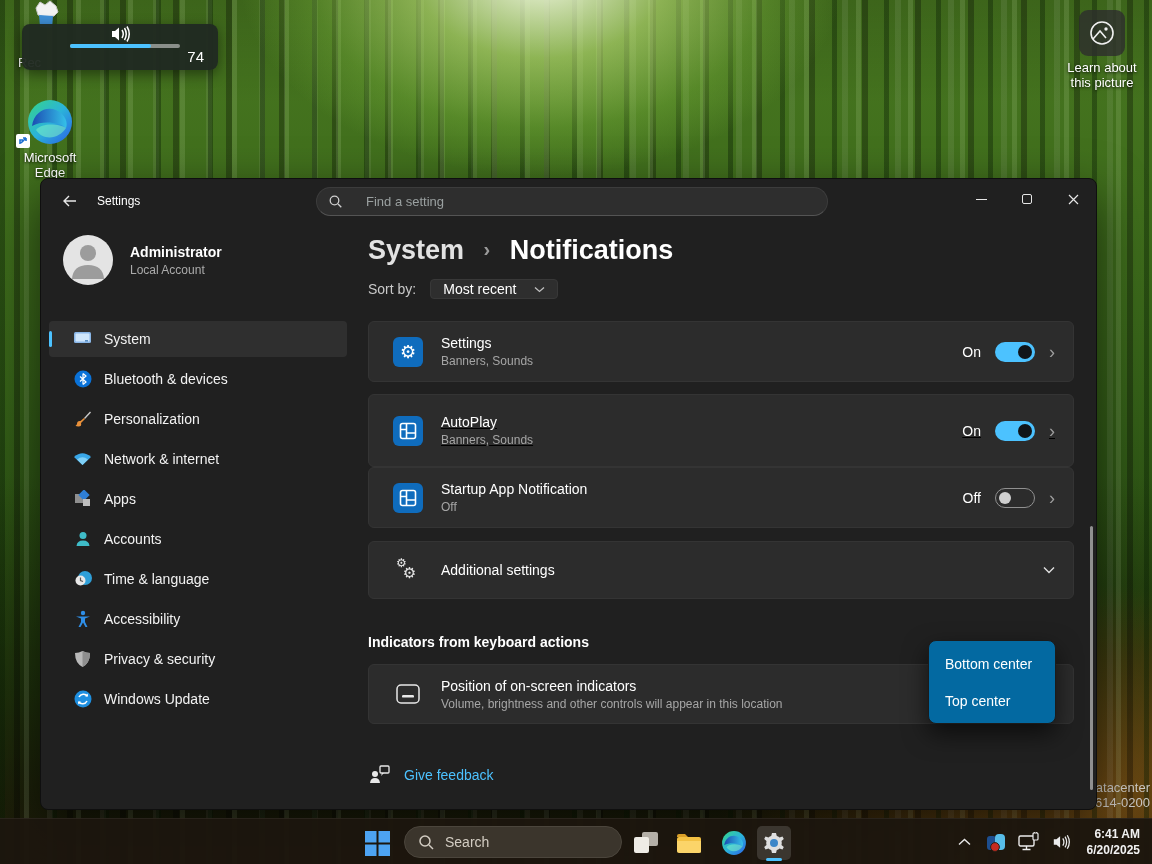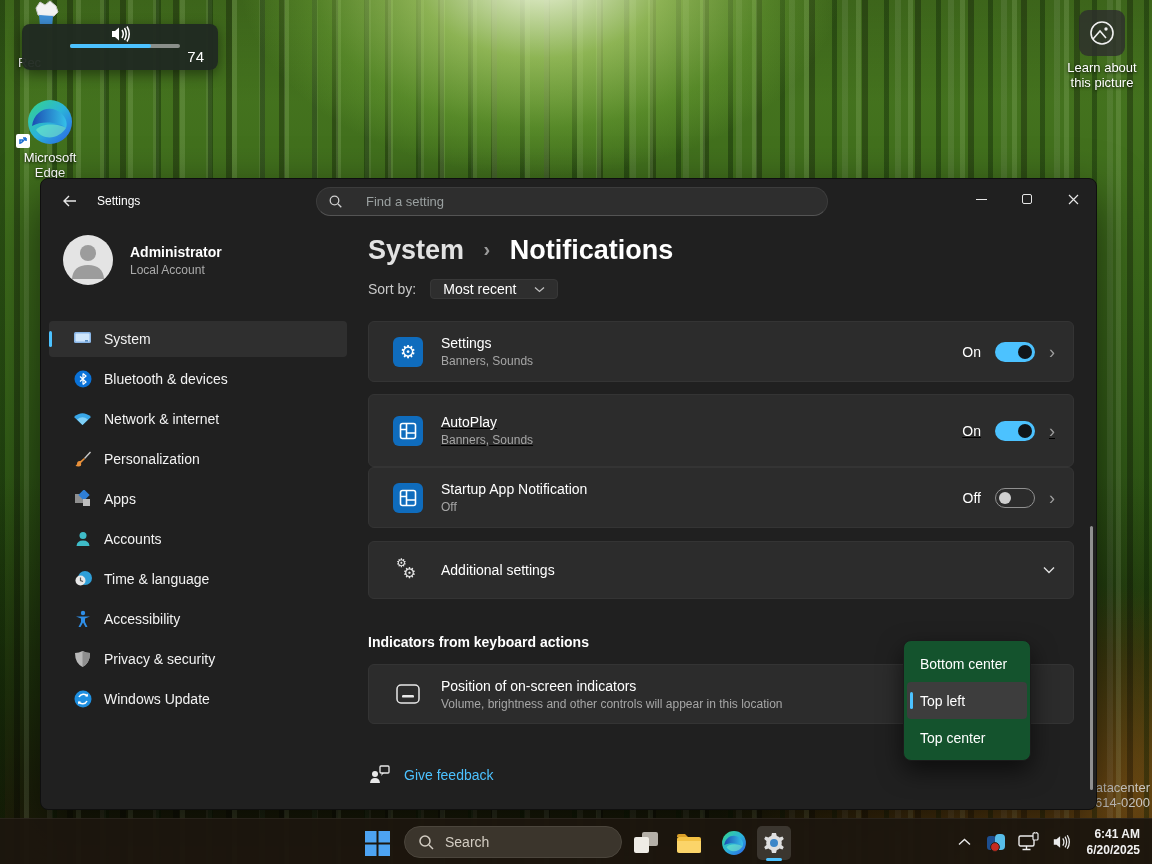--- a/index.html
+++ b/index.html
@@ -90,21 +90,21 @@
   .toggle.off { background:transparent; border:1px solid #909090; }
   .toggle.off .knob { position:absolute; left:3px; top:3px; width:12px; height:12px; border-radius:50%; background:#cfcfcf; }
   .chev { color:#9e9e9e; font-size:18px; line-height:1; }
 
   .sect-h { position:absolute; left:327px; top:455px; color:#fff; font-size:14px; font-weight:bold; }
   .feedback { position:absolute; left:328px; top:586px; display:flex; align-items:center; gap:14px; }
   .feedback .txt { color:#4cc2ff; font-size:14px; }
   .scrollthumb { position:absolute; right:3px; top:347px; width:3px; height:264px; border-radius:2px; background:#909090; }
 
   
-  .flyout { position:absolute; left:903px; top:640px; width:128px; background:#14532d; border:1px solid #1b1b1b; border-radius:8px;
+  .flyout { position:absolute; left:928px; top:640px; width:128px; background:#0369a1; border:1px solid #1b1b1b; border-radius:8px;
     box-shadow:0 10px 24px rgba(0,0,0,.6); padding:4px 0; z-index:30; }
   .fly-item { position:relative; height:37px; margin:0 3px; border-radius:4px; display:flex; align-items:center; padding-left:13px;
     color:#fff; font-size:14px; }
   .fly-item.sel { background:#3d3d3d; }
   .fly-item.sel .pill { position:absolute; left:3px; top:10px; width:3px; height:17px; border-radius:2px; background:#4cc2ff; }
 
   
   .taskbar { position:absolute; left:0; bottom:0; width:1152px; height:46px; background:rgba(28,22,14,.96);
     border-top:1px solid rgba(255,255,255,.06); z-index:40; }
   .tb-ic { position:absolute; top:9px; width:30px; height:30px; display:flex; align-items:center; justify-content:center; border-radius:5px; }
@@ -248,35 +248,35 @@
       <span class="ic">
           <svg width="18" height="18" viewBox="0 0 18 18">
             <circle cx="9" cy="9" r="8.5" fill="#0a72d8"></circle>
             <path d="M9 3.5 L9 14.5 M9 3.5 L12 6 L6 11.5 M9 14.5 L12 12 L6 6.5" stroke="#fff" stroke-width="1.2" fill="none"></path>
           </svg>
         </span>
       <span class="txt">Bluetooth &amp; devices</span>
       </div>
     <div class="nav-item">
       <span class="ic">
+          <svg width="18" height="18" viewBox="0 0 18 18">
+            <path d="M10 8 L16 1.5 L17 2.5 L11 9 Z" fill="#c9c9c9"></path>
+            <path d="M3 14 Q3 10.5 6.5 11 L10 8 L11 9 L7 13 Q8 16.5 4.5 16.5 Q2 16.5 1.5 15 Q3 15.2 3 14 Z" fill="#e8903a"></path>
+          </svg>
+        </span>
+      <span class="txt">Personalization</span>
+      </div>
+    <div class="nav-item">
+      <span class="ic">
           <svg width="19" height="14" viewBox="0 0 19 14">
             <path d="M1 5 Q9.5 -2.5 18 5 L9.5 13 Z" fill="#39a7e8"></path>
             <path d="M4 7.5 Q9.5 2.8 15 7.5 L9.5 13 Z" fill="#7fd0f7"></path>
           </svg>
         </span>
       <span class="txt">Network &amp; internet</span>
-      </div>
-    <div class="nav-item">
-      <span class="ic">
-          <svg width="18" height="18" viewBox="0 0 18 18">
-            <path d="M10 8 L16 1.5 L17 2.5 L11 9 Z" fill="#c9c9c9"></path>
-            <path d="M3 14 Q3 10.5 6.5 11 L10 8 L11 9 L7 13 Q8 16.5 4.5 16.5 Q2 16.5 1.5 15 Q3 15.2 3 14 Z" fill="#e8903a"></path>
-          </svg>
-        </span>
-      <span class="txt">Personalization</span>
       </div>
     <div class="nav-item">
       <span class="ic">
           <svg width="18" height="18" viewBox="0 0 18 18">
             <rect x="1" y="4" width="9" height="9" fill="#8f8f8f"></rect>
             <rect x="6" y="1" width="8" height="8" transform="rotate(45 10 5)" fill="#2f7fd6"></rect>
             <rect x="9" y="9" width="7" height="7" fill="#bdbdbd"></rect>
           </svg>
         </span>
       <span class="txt">Apps</span>
@@ -444,24 +444,20 @@
     <span class="txt">Give feedback</span>
   </div>
 
   <div class="scrollthumb"></div>
 </div>
 
 <div class="flyout">
   <div class="fly-item">
       <span>Bottom center</span>
     </div>
-  <div class="fly-item sel">
-      <span class="pill"></span>
-      <span style="margin-left:0;">Top left</span>
-    </div>
   <div class="fly-item">
       <span>Top center</span>
     </div>
 </div>
 
 <div class="taskbar">
   <div class="tb-ic" style="left:362px;">
     <svg width="25" height="25" viewBox="0 0 25 25">
         <rect x="0" y="0" width="11.5" height="11.5" fill="#4da3f2"></rect>
         <rect x="13.5" y="0" width="11.5" height="11.5" fill="#4da3f2"></rect>

